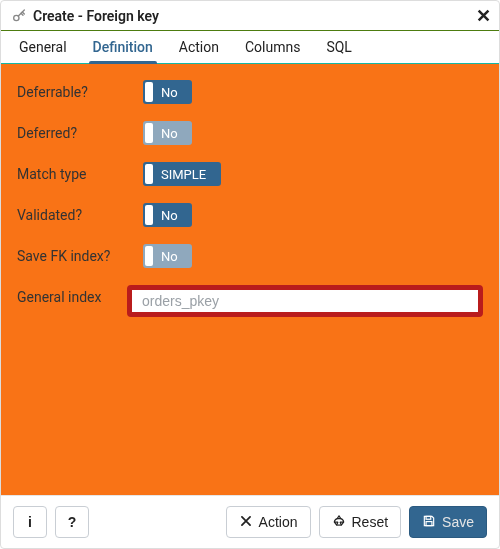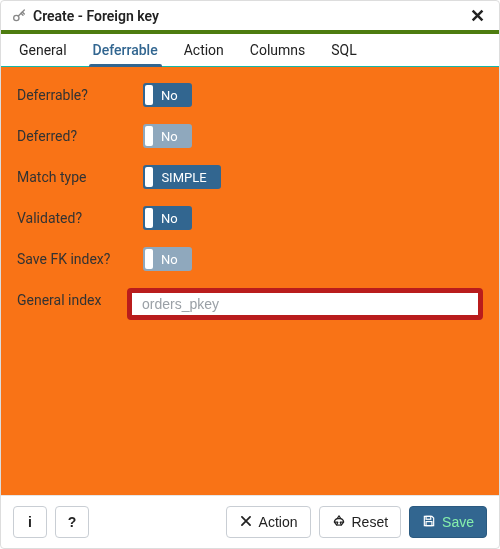--- a/index.html
+++ b/index.html
@@ -17,22 +17,22 @@
     display: flex;
     flex-direction: column;
     height: 100%;
     border: 1px solid #ddd;
     border-radius: 4px;
   }
   
   .dlg-header {
     display: flex;
     align-items: center;
-    padding: 6px 10px 5px 10px;
-    border-bottom: 4px solid #4d7c0f;
+    padding: 6px 4px 5px 10px;
+    border-bottom: 1px solid #4d7c0f;
     gap: 6px;
   }
   .dlg-header .key-icon {
     width: 16px; height: 16px;
     display: inline-flex;
   }
   .dlg-title { font-weight: 600; font-size: 14px; flex: 1; }
   .close-x {
     font-weight: 700;
     font-size: 18px;
@@ -100,21 +100,21 @@
     min-width: 48px;
     margin-left: 16px;
   }
   .toggle .knob {
     width: 8px; height: 20px;
     background: #fff;
     border-radius: 2px;
     margin: 2px 8px 2px 2px;
   }
   .toggle .tlabel { padding-right: 4px; }
-  .toggle.wide { min-width: 78px; justify-content: center; }
+  .toggle.wide { min-width: 78px; }
   .toggle.disabled {
     background: #8fa8bd;
   }
   
   .text-input {
     width: 100%;
     height: 32px;
     background: #fff;
     border: 5px solid #b91c1c;
     border-radius: 4px;
@@ -141,21 +141,21 @@
     border: 1px solid #c9ced4;
     border-radius: 4px;
     background: #fff;
     color: #222;
     font-size: 14px;
     cursor: pointer;
   }
   .btn.icon-only { width: 34px; justify-content: center; padding: 0; font-weight: 700; }
   .btn.primary {
     background: #326690;
-    color: #86efac;
+    color: #e5e5e5;
     border-color: #2b5a80;
     justify-content: space-between;
   }
   .btn svg { width: 14px; height: 14px; }
   .btn .glyph { font-weight: 700; font-size: 14px; line-height: 1; }
 </style>
 </head>
 <body>
 
 <div class="dialog">
@@ -170,21 +170,21 @@
           <path d="M15 8 L18 11"></path>
         </g>
       </svg>
     </span>
     <span class="dlg-title">Create - Foreign key</span>
     <span class="close-x">✕</span>
   </div>
 
   <div class="tabs">
     <div class="tab">General</div>
-    <div class="tab active">Deferrable</div>
+    <div class="tab active">Definition</div>
     <div class="tab">Action</div>
     <div class="tab">Columns</div>
     <div class="tab">SQL</div>
   </div>
 
   <div class="dlg-body">
 
     <div class="form-row">
       <div class="lbl">Deferrable?</div>
       <div class="ctrl">

